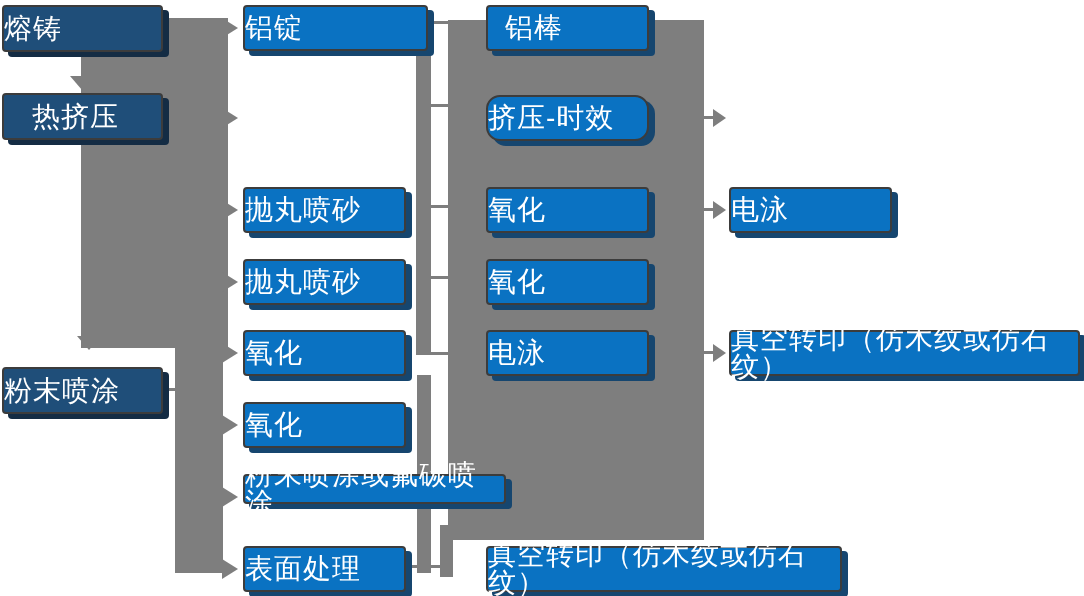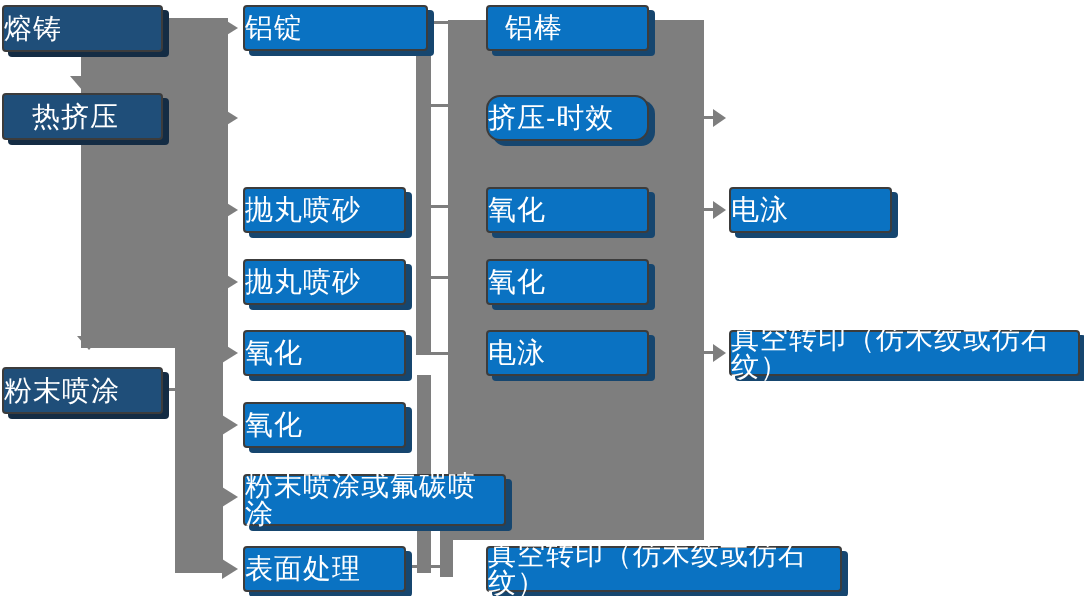--- a/index.html
+++ b/index.html
@@ -96,21 +96,21 @@
   </div>
   <div class="bx" style="left:243px;top:259px;width:163px;height:46px;">
     <span>抛丸喷砂</span>
   </div>
   <div class="bx" style="left:243px;top:330px;width:163px;height:46px;">
     <span>氧化</span>
   </div>
   <div class="bx" style="left:243px;top:402px;width:163px;height:46px;">
     <span>氧化</span>
   </div>
-  <div class="bx" style="left:243px;top:474px;width:263px;height:52px;">
+  <div class="bx" style="left:243px;top:474px;width:263px;height:30px;">
     <span>粉末喷涂或氟碳喷涂</span>
   </div>
   <div class="bx" style="left:243px;top:546px;width:163px;height:46px;">
     <span>表面处理</span>
   </div>
 
   <div class="bx" style="left:486px;top:5px;width:163px;height:46px;padding-left:17px;">
     <span>铝棒</span>
   </div>
   <div class="bx" style="left:486px;top:95px;width:163px;height:46px;border-radius:14px;">

